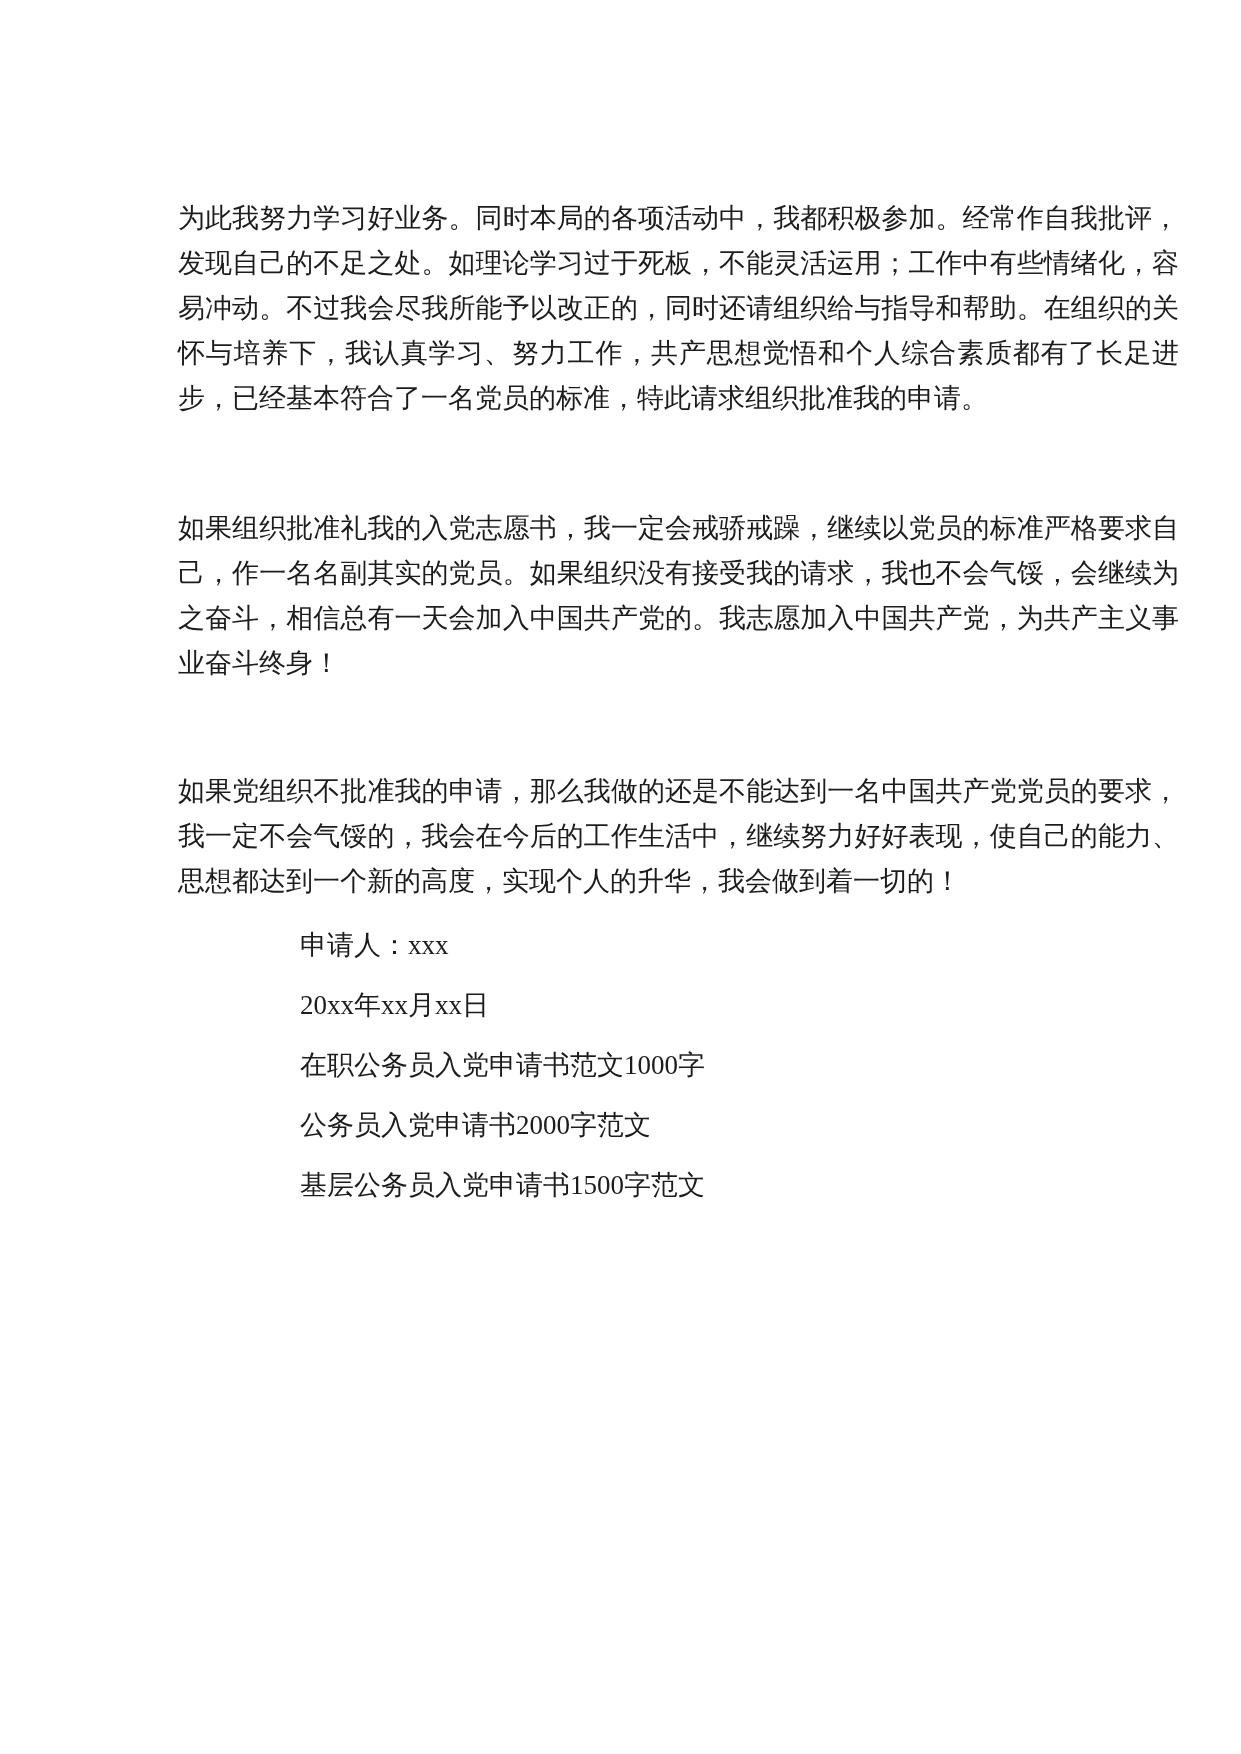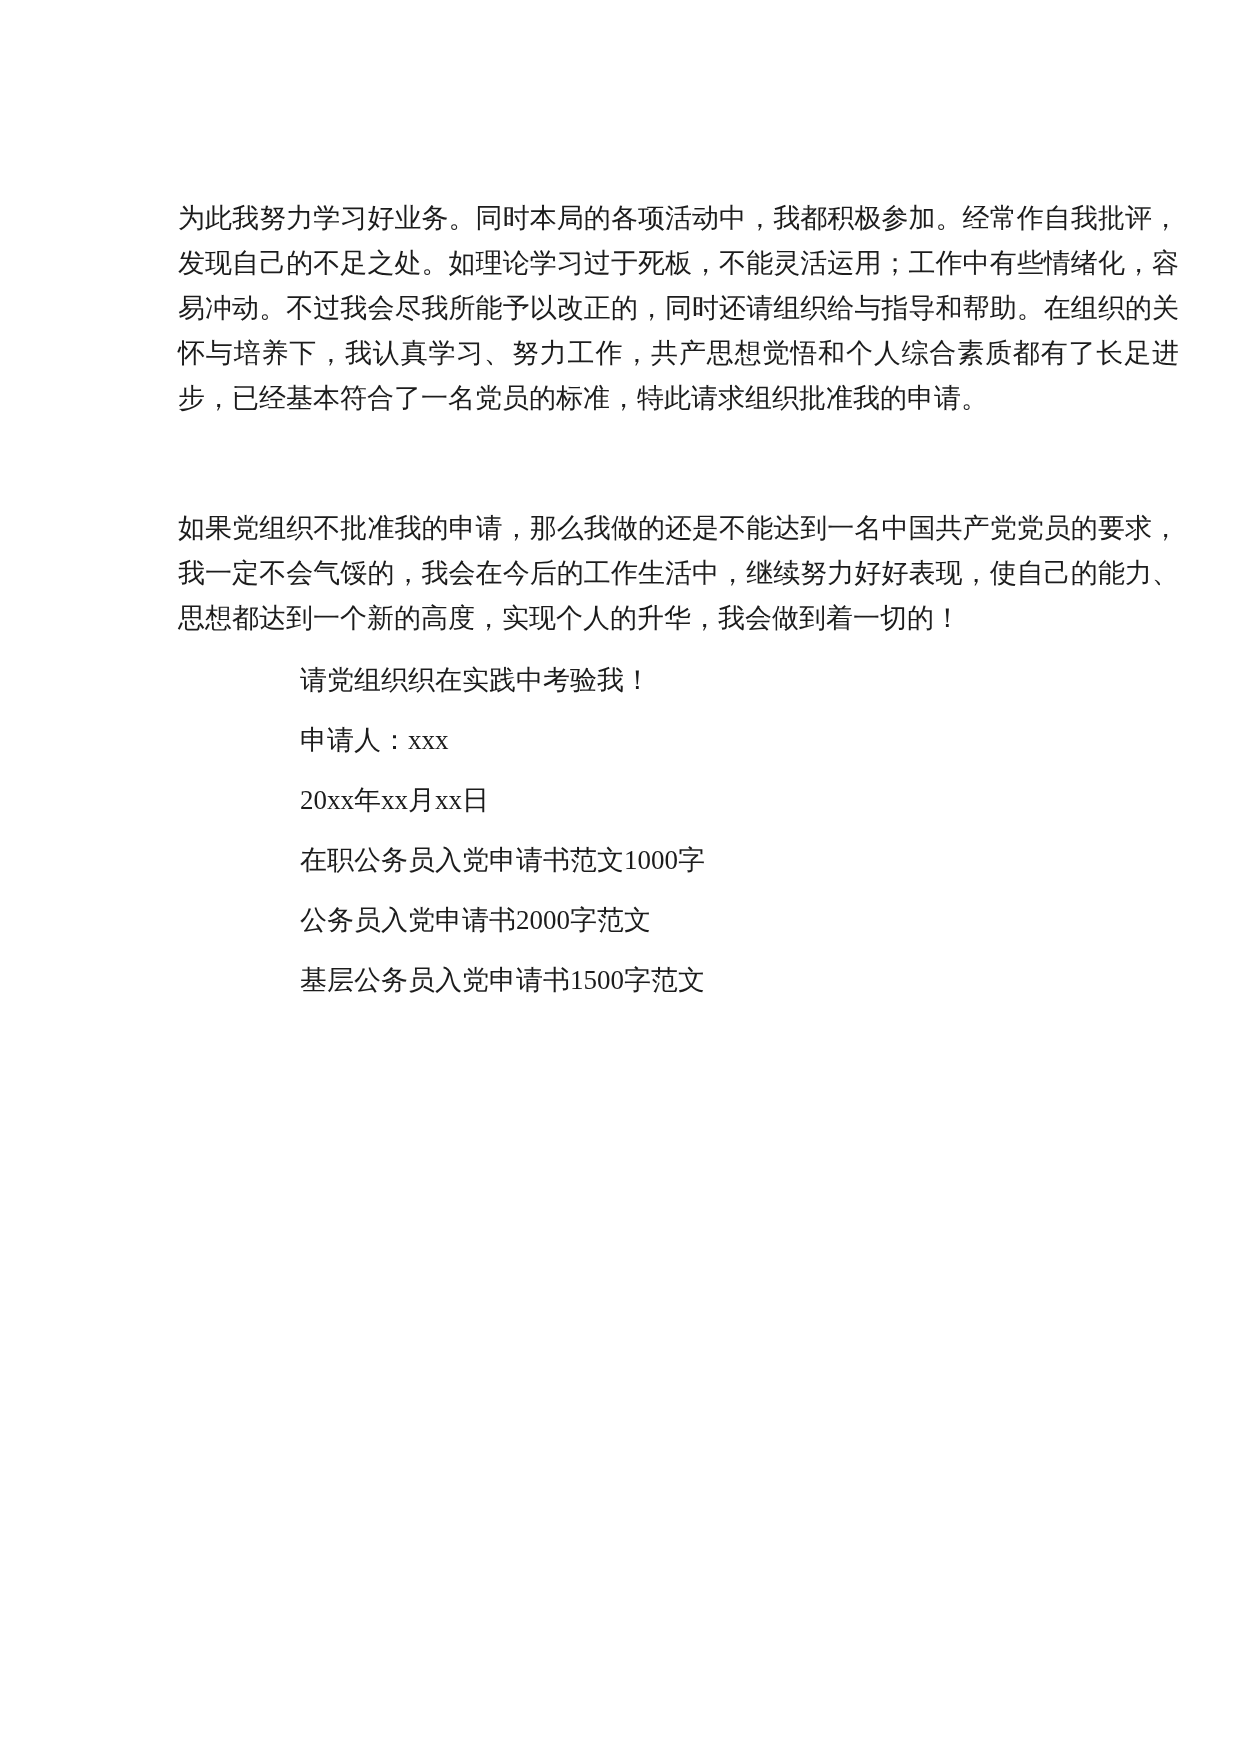--- a/index.html
+++ b/index.html
@@ -26,35 +26,36 @@
     line-height: 45px;
     color: #1c1c1c;
     letter-spacing: 0px;
   }
   .body-para {
     text-align: justify;
     margin-bottom: 85px !important;
   }
   .body-para.tight {
     margin-bottom: 17px !important;
+    font-family: Liberation Mono, monospace;
   }
   .sig {
     text-align: left;
     margin-bottom: 15px !important;
   }
   .ind-1 { padding-left: 72px; }
   .ind-2 { padding-left: 122px; }
 </style>
 </head>
 <body>
 
 <div class="page">
   <div class="doc">
     <p class="body-para">为此我努力学习好业务。同时本局的各项活动中，我都积极参加。经常作自我批评，发现自己的不足之处。如理论学习过于死板，不能灵活运用；工作中有些情绪化，容易冲动。不过我会尽我所能予以改正的，同时还请组织给与指导和帮助。在组织的关怀与培养下，我认真学习、努力工作，共产思想觉悟和个人综合素质都有了长足进步，已经基本符合了一名党员的标准，特此请求组织批准我的申请。</p>
+    <p class="body-para">如果组织批准礼我的入党志愿书，我一定会戒骄戒躁，继续以党员的标准严格要求自己，作一名名副其实的党员。如果组织没有接受我的请求，我也不会气馁，会继续为之奋斗，相信总有一天会加入中国共产党的。我志愿加入中国共产党，为共产主义事业奋斗终身！</p>
     <p class="body-para tight">如果党组织不批准我的申请，那么我做的还是不能达到一名中国共产党党员的要求，我一定不会气馁的，我会在今后的工作生活中，继续努力好好表现，使自己的能力、思想都达到一个新的高度，实现个人的升华，我会做到着一切的！</p>
-    <p class="sig ind-2">请党组织织在实践中考验我！</p>
     <p class="sig ind-2">申请人：xxx</p>
     <p class="sig ind-2">20xx年xx月xx日</p>
     <p class="sig ind-2">在职公务员入党申请书范文1000字</p>
     <p class="sig ind-2">公务员入党申请书2000字范文</p>
     <p class="sig ind-2">基层公务员入党申请书1500字范文</p>
   </div>
 </div>
 
 </body></html>

